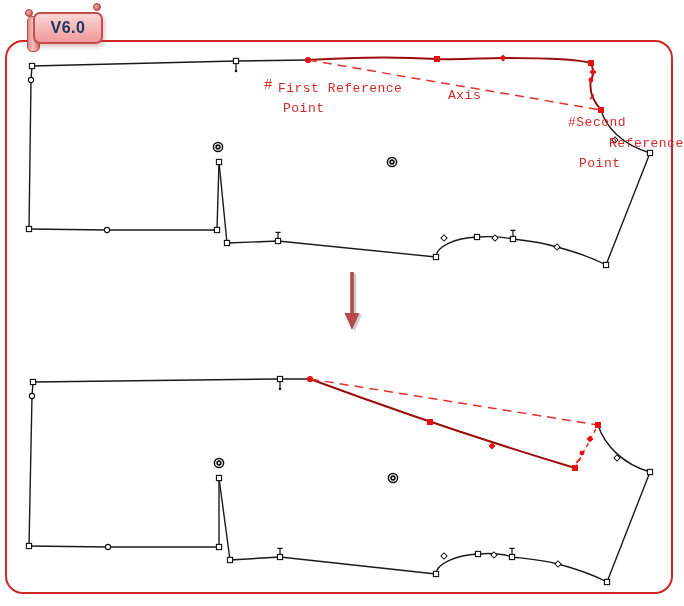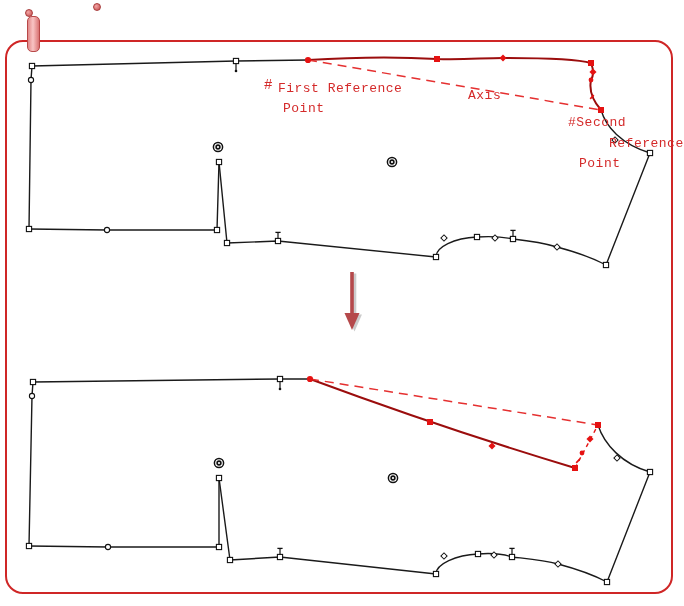--- a/index.html
+++ b/index.html
@@ -30,32 +30,35 @@
   .badge-pin.p2{right:7px;top:0px;}
   .badge-text{color:#1e3560;font-size:16px;font-weight:600;letter-spacing:.5px;}
 
   
   .lbl{position:absolute;z-index:4;color:#d42a2a;white-space:nowrap;
        font-family:"Liberation Mono","DejaVu Sans Mono",monospace;
        font-size:13px;letter-spacing:.5px;}
   .lbl .hash{display:inline-block;margin-right:5px;position:relative;top:-3px;font-size:14px;}
   #lbl-fr-1{left:264px;top:80px;}
   #lbl-fr-2{left:283px;top:101px;}
-  #lbl-axis{left:468px;top:88px;}
+  #lbl-axis{left:448px;top:88px;}
   #lbl-sr-1{left:568px;top:115px;}
   #lbl-sr-2{left:609px;top:136px;}
   #lbl-sr-3{left:579px;top:156px;}
 </style>
 </head>
 <body>
 
 <div class="frame"></div>
 
 <div class="badge">
   <div class="badge-roll"></div>
+  <div class="badge-body">
+    <span class="badge-text">V6.0</span>
+  </div>
   <div class="badge-pin p1"></div>
   <div class="badge-pin p2"></div>
 </div>
 
 <div class="lbl" id="lbl-fr-1">
   <span class="hash">#</span><span>First Reference</span>
 </div>
 <div class="lbl" id="lbl-fr-2">Point</div>
 <div class="lbl" id="lbl-axis">Axis</div>
 <div class="lbl" id="lbl-sr-1">#Second</div>

